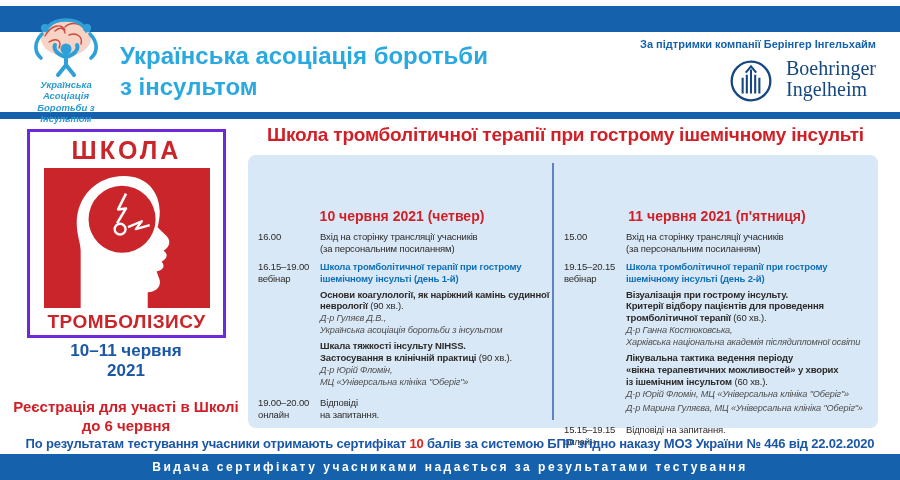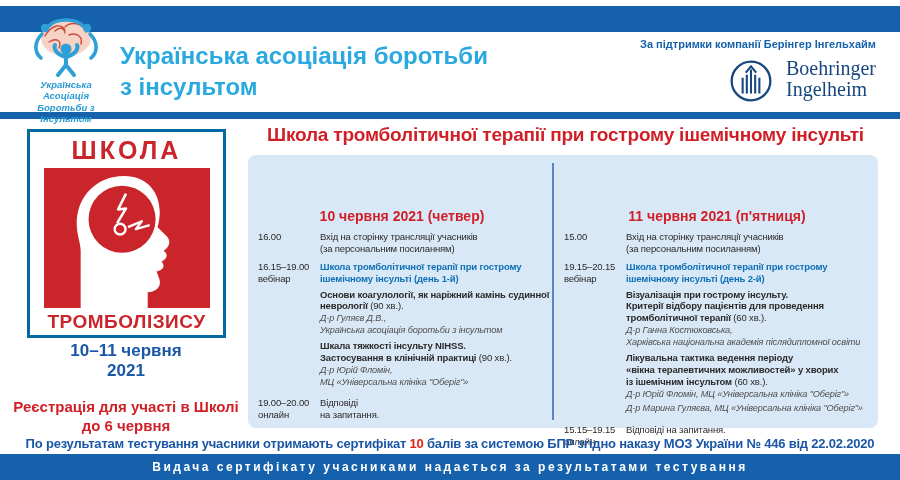--- a/index.html
+++ b/index.html
@@ -17,21 +17,21 @@
     color:#2a9ad2;line-height:1.2;}
 
   .org-title{position:absolute;left:120px;top:40px;font-size:24px;font-weight:bold;
     color:#29a9e0;line-height:1.3;}
 
   .support{position:absolute;right:24px;top:38px;font-size:11px;font-weight:bold;color:#1661ab;}
   .sponsor{position:absolute;right:24px;top:58px;display:flex;align-items:flex-start;gap:12px;}
   .sponsor-name{font-family:"Liberation Serif",serif;font-size:20px;color:#17477f;line-height:1.05;}
 
   
-  .redbox{position:absolute;left:27px;top:129px;width:199px;height:209px;border:3px solid #0369a1;
+  .redbox{position:absolute;left:27px;top:129px;width:199px;height:209px;border:3px solid #6d28d9;
     box-sizing:border-box;background:#fff;text-align:center;padding-top:4px;}
   .school-top{font-size:25px;font-weight:bold;letter-spacing:3px;color:#c9252b;}
   .redsquare{width:166px;height:140px;margin:3px auto 3px;background:#c9252b;}
   .school-bottom{font-size:19px;font-weight:bold;letter-spacing:.5px;color:#c9252b;}
   .dates{position:absolute;left:0;top:341px;width:252px;text-align:center;font-size:17px;
     font-weight:bold;color:#1b57a6;line-height:1.15;}
   .registration{position:absolute;left:0;top:398px;width:252px;text-align:center;font-size:15px;
     font-weight:bold;color:#d01f26;line-height:1.25;}
 
   

